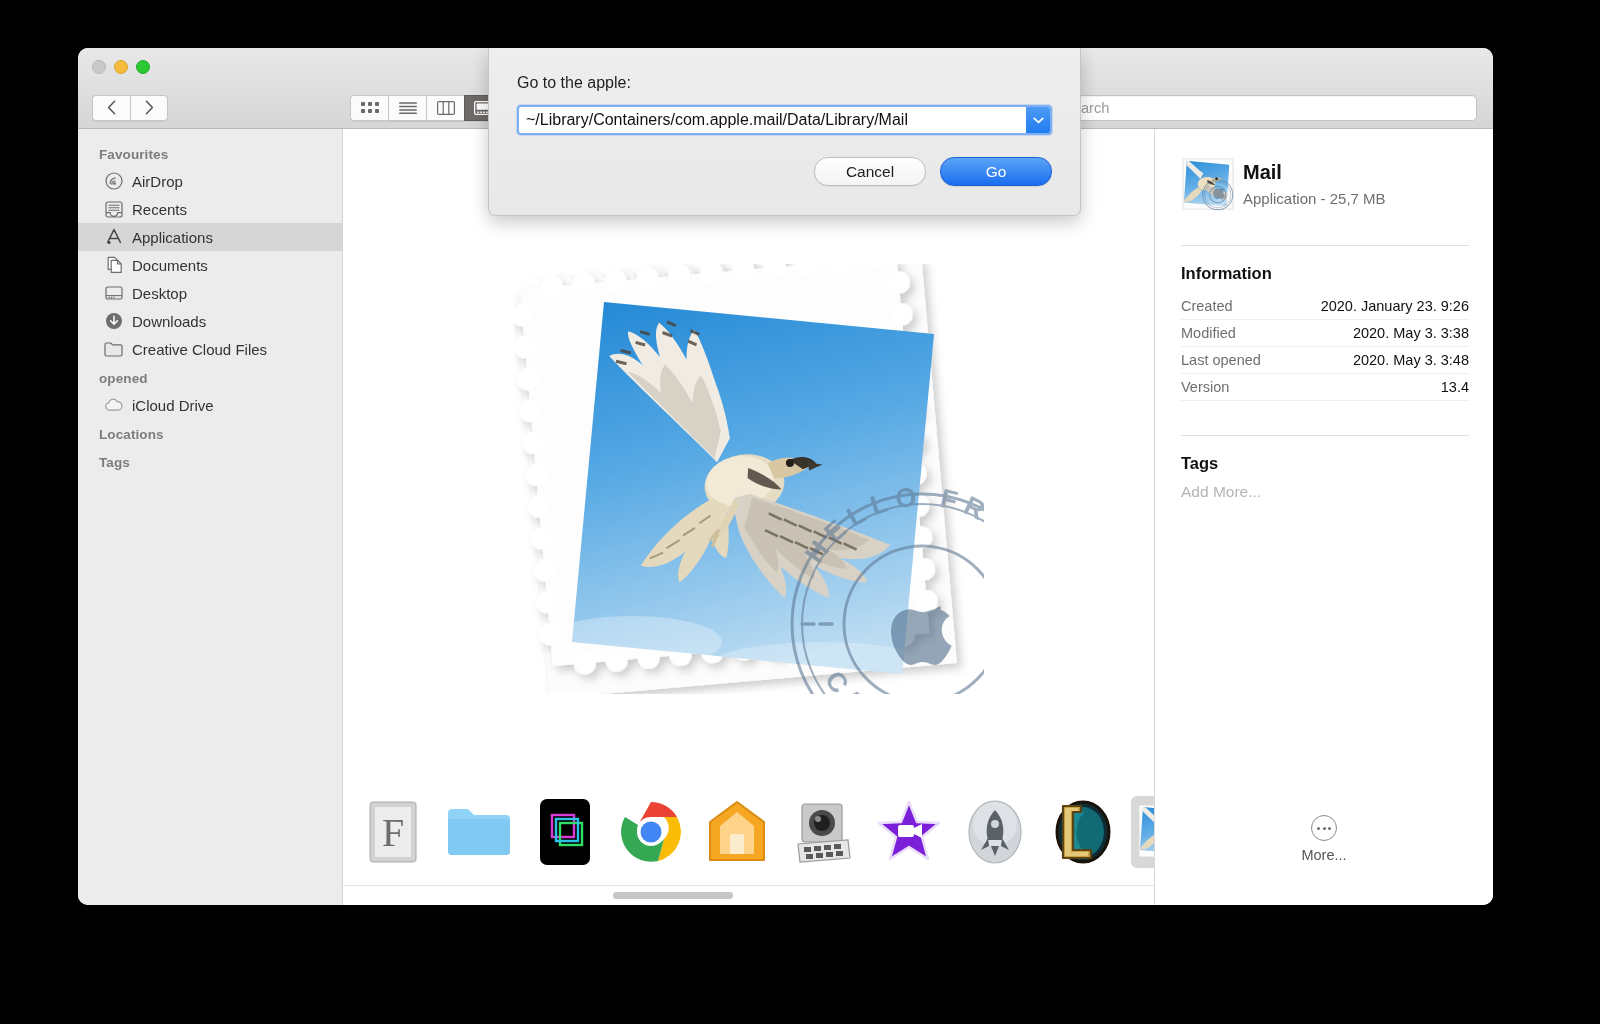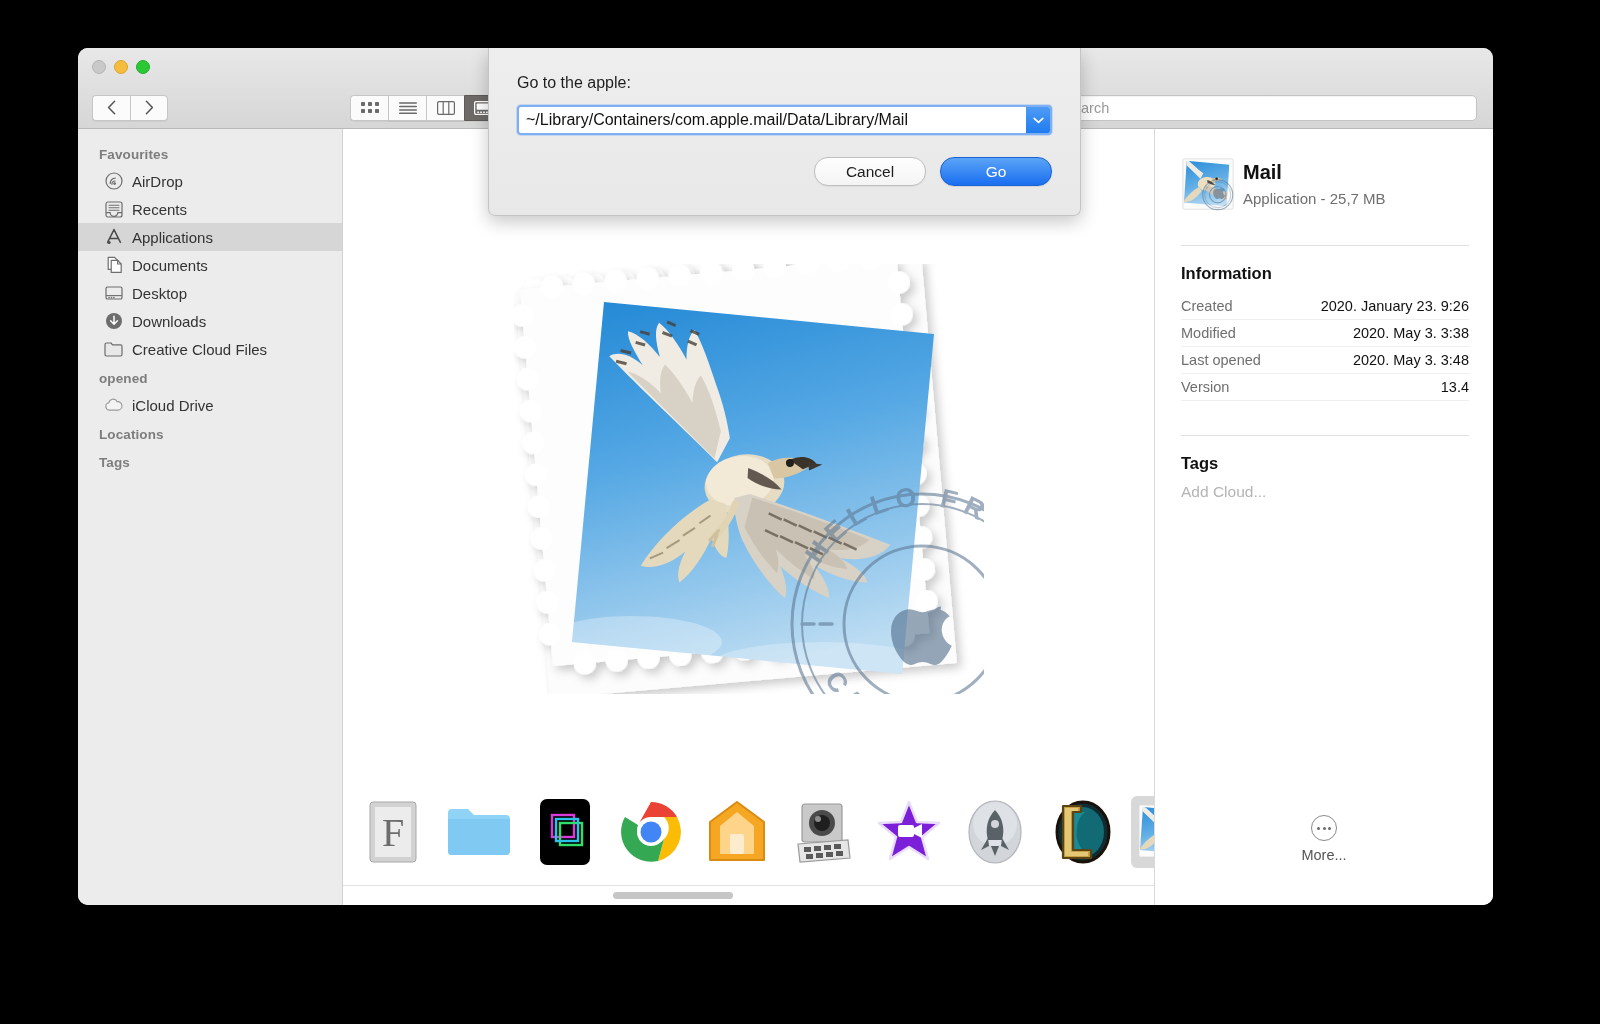--- a/index.html
+++ b/index.html
@@ -850,21 +850,21 @@
         <span class="v">2020. May 3. 3:48</span>
       </div>
       <div class="kv">
         <span class="k">Version</span>
         <span class="v">13.4</span>
       </div>
 
       <div class="hr" style="margin-top:34px;"></div>
 
       <div class="sec-title">Tags</div>
-      <div class="addtags">Add Cloud...</div>
+      <div class="addtags">Add More...</div>
 
       <div class="more-wrap">
         <div class="more-circle">
           <span class="more-dot"></span>
           <span class="more-dot"></span>
           <span class="more-dot"></span>
         </div>
         <div class="more-label">More...</div>
       </div>
     </div>

